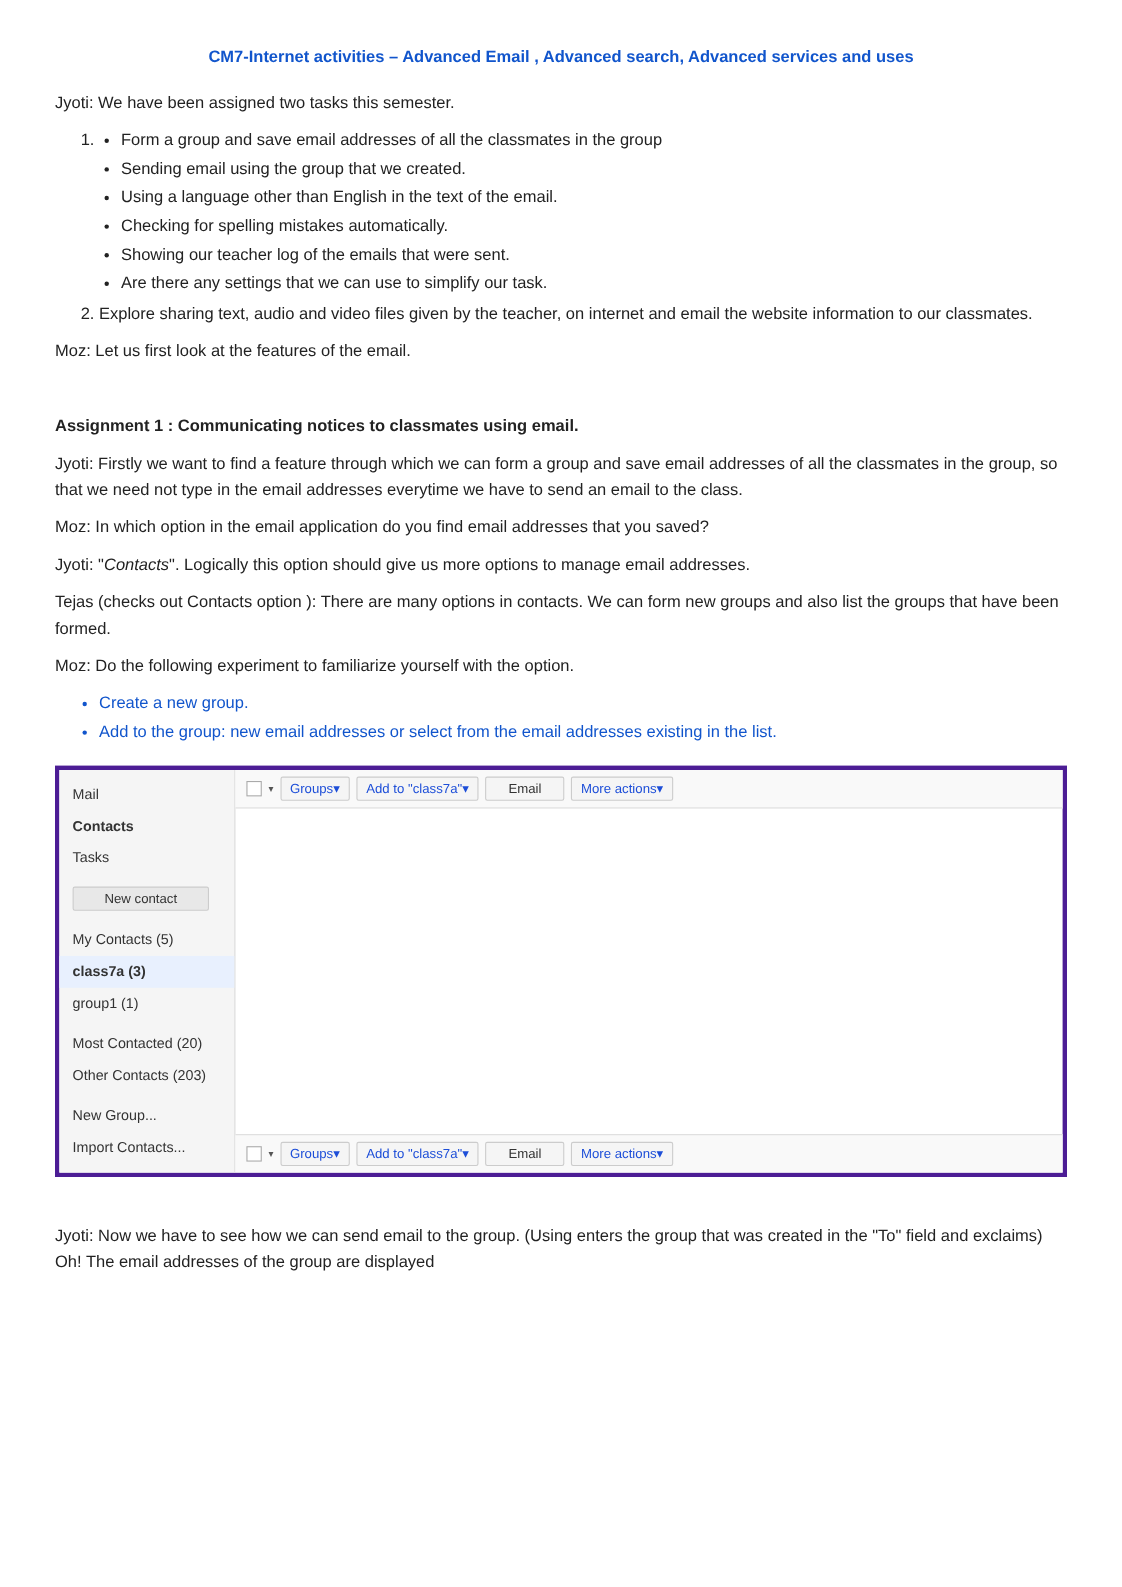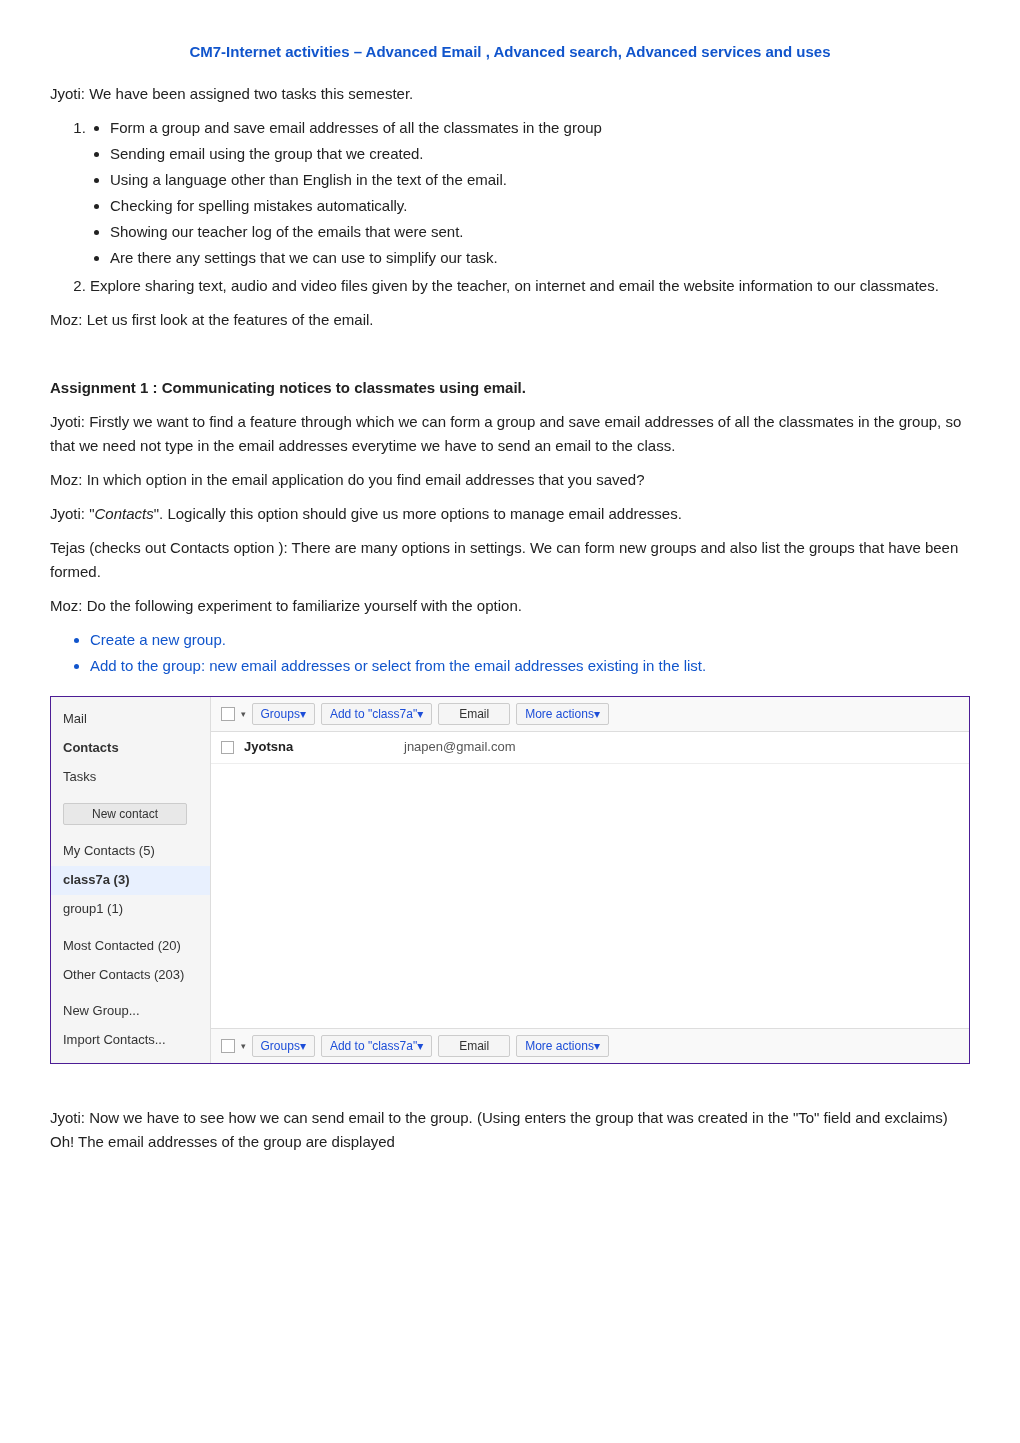--- a/index.html
+++ b/index.html
@@ -27,21 +27,21 @@
     .assignment-heading {
       font-weight: bold;
       margin-bottom: 10px;
       margin-top: 10px;
     }
     .colored-list { color: #1155cc; }
     .colored-list li { color: #1155cc; }
 
     
     .gmail-panel {
-      border: 1px solid #4c1d95;
+      border: 4px solid #4c1d95;
       display: flex;
       margin: 18px 0;
       font-size: 13px;
       background: #fff;
     }
     .gmail-sidebar {
       width: 160px;
       min-width: 160px;
       border-right: 1px solid #ddd;
       padding: 8px 0;
@@ -160,21 +160,21 @@
 
 <br>
 
 <p class="assignment-heading">Assignment 1 : Communicating  notices to classmates using email.</p>
 
 <p>Jyoti: Firstly we want to find a feature through which we can form a group and save email addresses of all the classmates in the group, so that we need not type in the email addresses everytime we have to send an email to the class.</p>
 <p>Moz: In which option in the email application  do you find email addresses that you saved?</p>
 <p>
   <span>Jyoti: "</span><span class="italic">Contacts</span><span>". Logically this option should give us more options to manage email addresses.</span>
 </p>
-<p>Tejas (checks out Contacts option ): There are many options in settings. We can form new groups and also list the groups that have been formed.</p>
+<p>Tejas (checks out Contacts option ): There are many options in contacts. We can form new groups and also list the groups that have been formed.</p>
 <p>Moz: Do the following experiment to familiarize yourself with the option.</p>
 
 <ul class="colored-list" style="margin-left:40px;">
   <li>Create a new group.</li>
   <li>Add to the group: new email addresses  or select from the email addresses existing in the list.</li>
 </ul>
 
 
 <div class="gmail-panel">
 
@@ -202,25 +202,20 @@
 
     <div class="gmail-toolbar">
       <div class="toolbar-checkbox"></div>
       <span class="toolbar-dropdown-arrow">▾</span>
       <button class="toolbar-btn">Groups▾</button>
       <button class="toolbar-btn">Add to "class7a"▾</button>
       <button class="toolbar-btn-plain">Email</button>
       <button class="toolbar-btn">More actions▾</button>
     </div>
 
-    <div class="contact-row">
-      <div class="contact-checkbox"></div>
-      <span class="contact-name">Jyotsna</span>
-      <span class="contact-email">jnapen@gmail.com</span>
-    </div>
 
     <div class="gmail-toolbar" style="margin-top:auto; border-top:1px solid #ddd; border-bottom:none;">
       <div class="toolbar-checkbox"></div>
       <span class="toolbar-dropdown-arrow">▾</span>
       <button class="toolbar-btn">Groups▾</button>
       <button class="toolbar-btn">Add to "class7a"▾</button>
       <button class="toolbar-btn-plain">Email</button>
       <button class="toolbar-btn">More actions▾</button>
     </div>
   </div>

